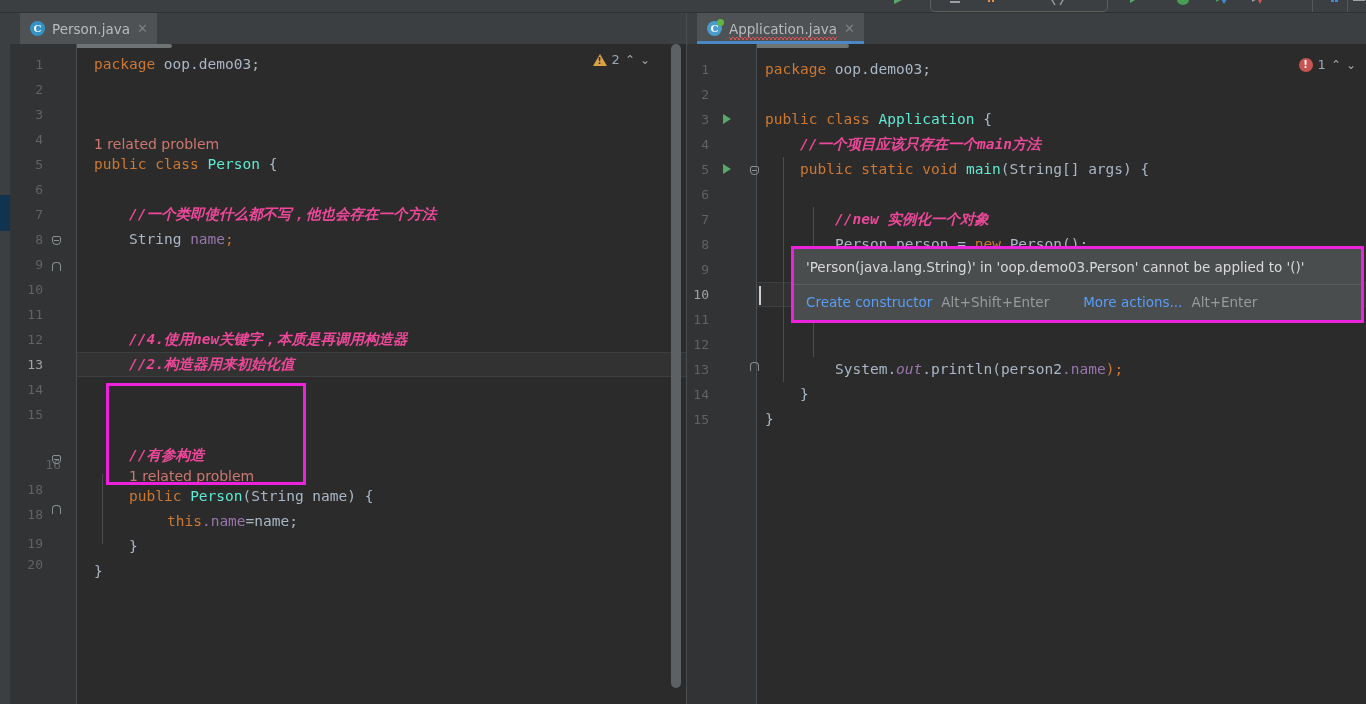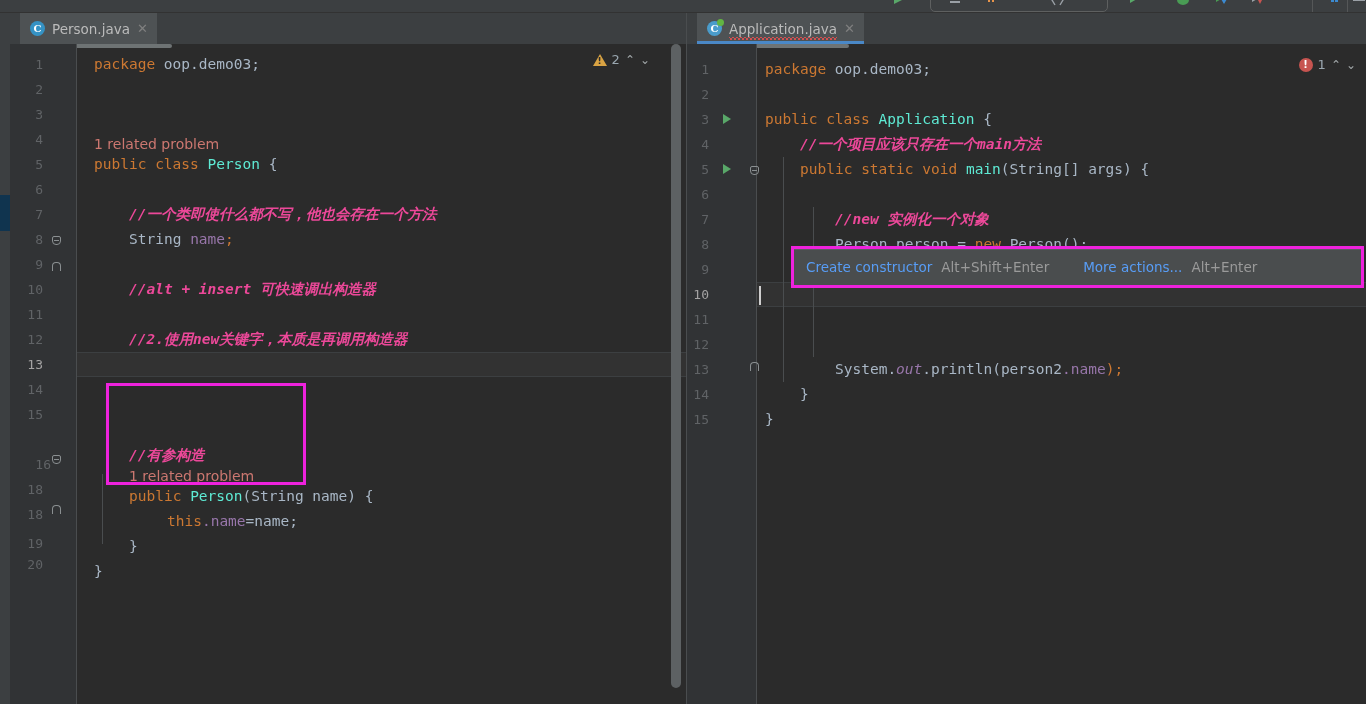--- a/index.html
+++ b/index.html
@@ -291,21 +291,21 @@
         <div class="gutter-line current" style="top:308px;">
             <span class="gn" style="right:34px;">13</span>
           </div>
         <div class="gutter-line" style="top:333px;">
             <span class="gn" style="right:34px;">14</span>
           </div>
         <div class="gutter-line" style="top:358px;">
             <span class="gn" style="right:34px;">15</span>
           </div>
         <div class="gutter-line" style="top:408px;">
-            <span class="gn" style="right:26px;text-align:right;">16</span>
+            <span class="gn" style="right:16px;text-align:right;">16</span>
           </div>
         <div class="gutter-line" style="top:433px;">
             <span class="gn" style="right:34px;">18</span>
           </div>
         <div class="gutter-line" style="top:458px;">
             <span class="gn" style="right:34px;">18</span>
           </div>
         <div class="gutter-line" style="top:487px;">
             <span class="gn" style="right:34px;">19</span>
           </div>
@@ -325,22 +325,22 @@
         <div class="indent-guide" style="left:25px; top:430px; height:70px;"></div>
 
         <div class="cl" style="top:8px; left:17px;"><span class="kw">package</span> <span class="typ">oop.demo03;</span></div>
 
         <div class="cl" style="top:88px; left:17px;"><span class="hint">1 related problem</span></div>
         <div class="cl" style="top:158px; left:52px;"><span class="cmt">//一个类即使什么都不写，他也会存在一个方法</span></div>
 
         <div class="cl" style="top:108px; left:17px;"><span class="kw">public</span> <span class="kw">class</span> <span class="cls">Person</span> <span class="typ">{</span></div>
         <div class="cl" style="top:183px; left:52px;"><span class="typ">String</span> <span class="fld">name</span><span class="kw">;</span></div>
 
-        <div class="cl" style="top:233px; left:52px;"><span class="cmt">//alt + insert 可快速调出构造器</span></div>
-        <div class="cl" style="top:283px; left:52px;"><span class="cmt">//2.使用new关键字，本质是再调用构造器</span></div>
+        <div class="cl" style="top:283px; left:52px;"><span class="cmt">//4.使用new关键字，本质是再调用构造器</span></div>
+        <div class="cl" style="top:308px; left:52px;"><span class="cmt">//2.构造器用来初始化值</span></div>
 
         <div class="cl" style="top:399px; left:52px;"><span class="cmt">//有参构造</span></div>
         <div class="cl" style="top:420px; left:52px;"><span class="hint">1 related problem</span></div>
         <div class="cl" style="top:440px; left:52px;"><span class="kw">public</span> <span class="cls">Person</span><span class="typ">(String name) {</span></div>
         <div class="cl" style="top:465px; left:90px;"><span class="kw">this</span><span class="fld">.name</span><span class="typ">=name;</span></div>
         <div class="cl" style="top:490px; left:52px;"><span class="typ">}</span></div>
         <div class="cl" style="top:515px; left:17px;"><span class="typ">}</span></div>
       </div>
 
       <div class="inspect" style="right:36px; top:8px;">
@@ -447,20 +447,21 @@
       <div class="inspect" style="right:10px; top:13px;">
         <span class="err-circ">!</span>
         <span>1</span>
         <span class="chev">⌃</span>
         <span class="chev">⌄</span>
       </div>
     </div>
   </div>
 
   <div class="popup" style="left:791px; top:246px; width:573px;">
+    <div class="popup-msg">'Person(java.lang.String)' in 'oop.demo03.Person' cannot be applied to '()'</div>
     <div class="popup-sep"></div>
     <div class="popup-actions">
       <span class="act-link">Create constructor</span>
       <span class="act-key">Alt+Shift+Enter</span>
       <span class="act-gap"></span>
       <span class="act-link">More actions...</span>
       <span class="act-key">Alt+Enter</span>
     </div>
   </div>
 

